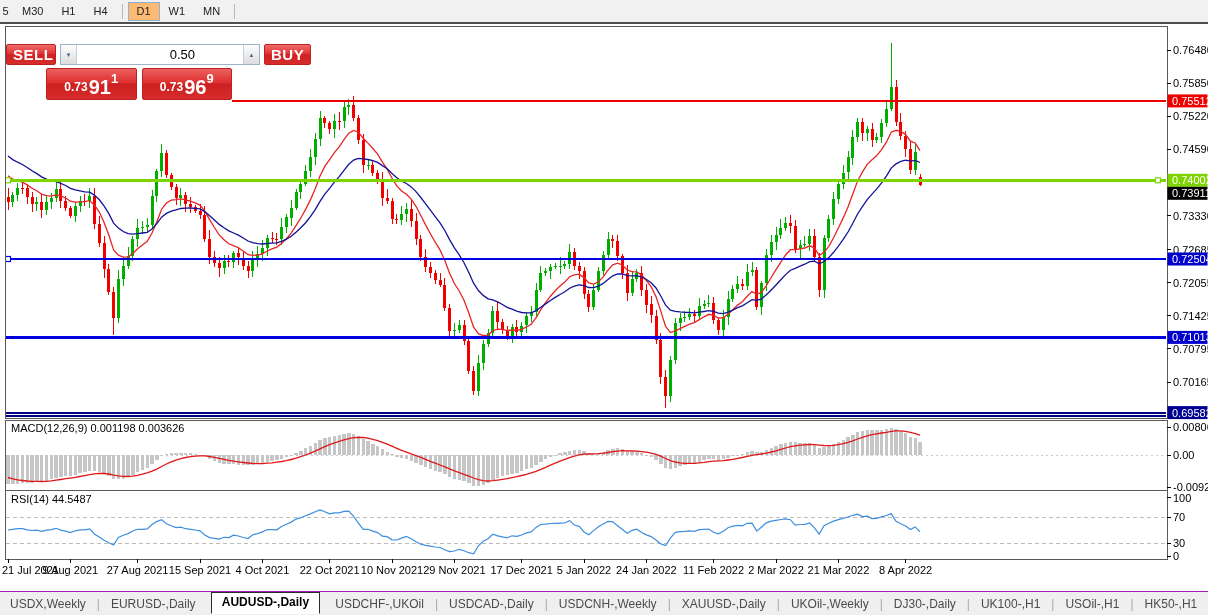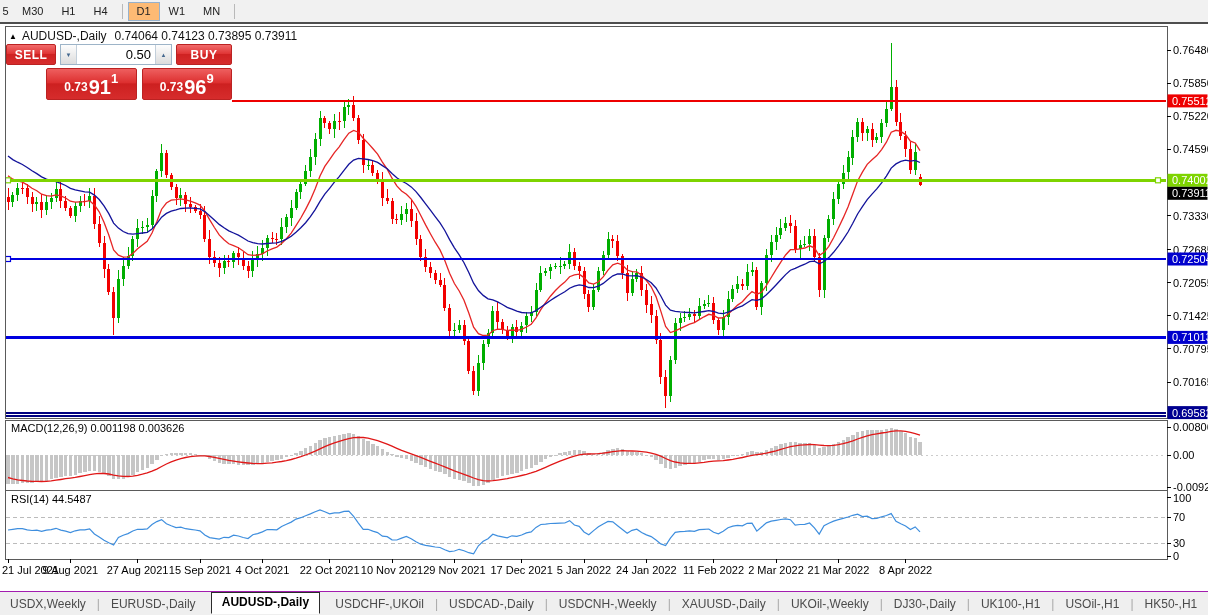--- a/index.html
+++ b/index.html
@@ -17,26 +17,26 @@
   .chart-window{position:absolute;top:22px;left:0;right:0;bottom:0;background:#ffffff;
                 border-top:2px solid #4e4e4e;}
   #chart-svg{position:absolute;top:0;left:0;}
   
   .chart-title{position:absolute;left:9px;top:5px;font-size:12px;color:#111;white-space:nowrap;}
   .chart-title .arr{font-size:8px;position:relative;top:-1px;margin-right:5px;color:#000;}
   .chart-title .sym{margin-right:8px;}
   
   .trade-panel{position:absolute;left:6px;top:20px;width:226px;height:59px;background:#fff;padding:0;}
   .tp-row1{display:flex;align-items:center;height:21px;gap:4px;}
-  .tp-btn{height:21px;color:#fff;font-weight:bold;font-size:12px;border:1px solid #b22;
+  .tp-btn{height:21px;color:#fff;font-weight:bold;font-size:15px;border:1px solid #b22;
           border-radius:2px;background:linear-gradient(#f16a6a,#e03636 45%,#cf2222 50%,#d62c2c);
           font-family:inherit;letter-spacing:.5px;}
   .tp-sell{width:50px;}
   .tp-buy{flex:1;}
-  .tp-spin{display:flex;align-items:stretch;height:19px;border:1px solid #9db4c8;background:#fff;}
+  .tp-spin{display:flex;align-items:stretch;height:19px;border:1px solid #9db4c8;background:#fff;gap:44px;}
   .tp-spin button{width:16px;border:none;background:linear-gradient(#fdfdfd,#dcdcdc);
                   color:#44688f;font-size:6px;padding:0;font-family:inherit;}
   .tp-spin .tp-dn{border-right:1px solid #c3cfda;}
   .tp-spin .tp-up{border-left:1px solid #c3cfda;}
   .tp-vol{width:70px;border:none;outline:none;font-size:13px;text-align:right;padding:0 4px;
           font-family:inherit;color:#000;}
   .tp-row2{display:flex;gap:5px;margin-top:3px;margin-left:40px;}
   .tp-price{flex:1;height:29px;color:#fff;border:1px solid #b22;border-radius:2px;
             background:linear-gradient(#ee5f5f,#dd3030 45%,#cd2020 50%,#d62c2c);
             display:flex;align-items:flex-end;justify-content:center;padding-bottom:1px;}
@@ -767,23 +767,20 @@
         <text x="713.6" y="574" font-size="11" fill="#000" text-anchor="middle">11 Feb 2022</text>
         <line x1="776.0" y1="559" x2="776.0" y2="563" stroke="#000" shape-rendering="crispEdges"></line>
         <text x="776.0" y="574" font-size="11" fill="#000" text-anchor="middle">2 Mar 2022</text>
         <line x1="838.4" y1="559" x2="838.4" y2="563" stroke="#000" shape-rendering="crispEdges"></line>
         <text x="838.4" y="574" font-size="11" fill="#000" text-anchor="middle">21 Mar 2022</text>
         <line x1="905.6" y1="559" x2="905.6" y2="563" stroke="#000" shape-rendering="crispEdges"></line>
         <text x="905.6" y="574" font-size="11" fill="#000" text-anchor="middle">8 Apr 2022</text>
       </g>
     </svg>
 
-  <div class="chart-title">
-    <span class="arr">▲</span><span class="sym">AUDUSD-,Daily</span><span>0.74064 0.74123 0.73895 0.73911</span>
-  </div>
 
   <div class="trade-panel">
     <div class="tp-row1">
       <button class="tp-btn tp-sell">SELL</button>
       <div class="tp-spin">
         <button class="tp-dn"><span>▼</span></button>
         <input class="tp-vol" value="0.50" style="">
         <button class="tp-up"><span>▲</span></button>
       </div>
       <button class="tp-btn tp-buy">BUY</button>

